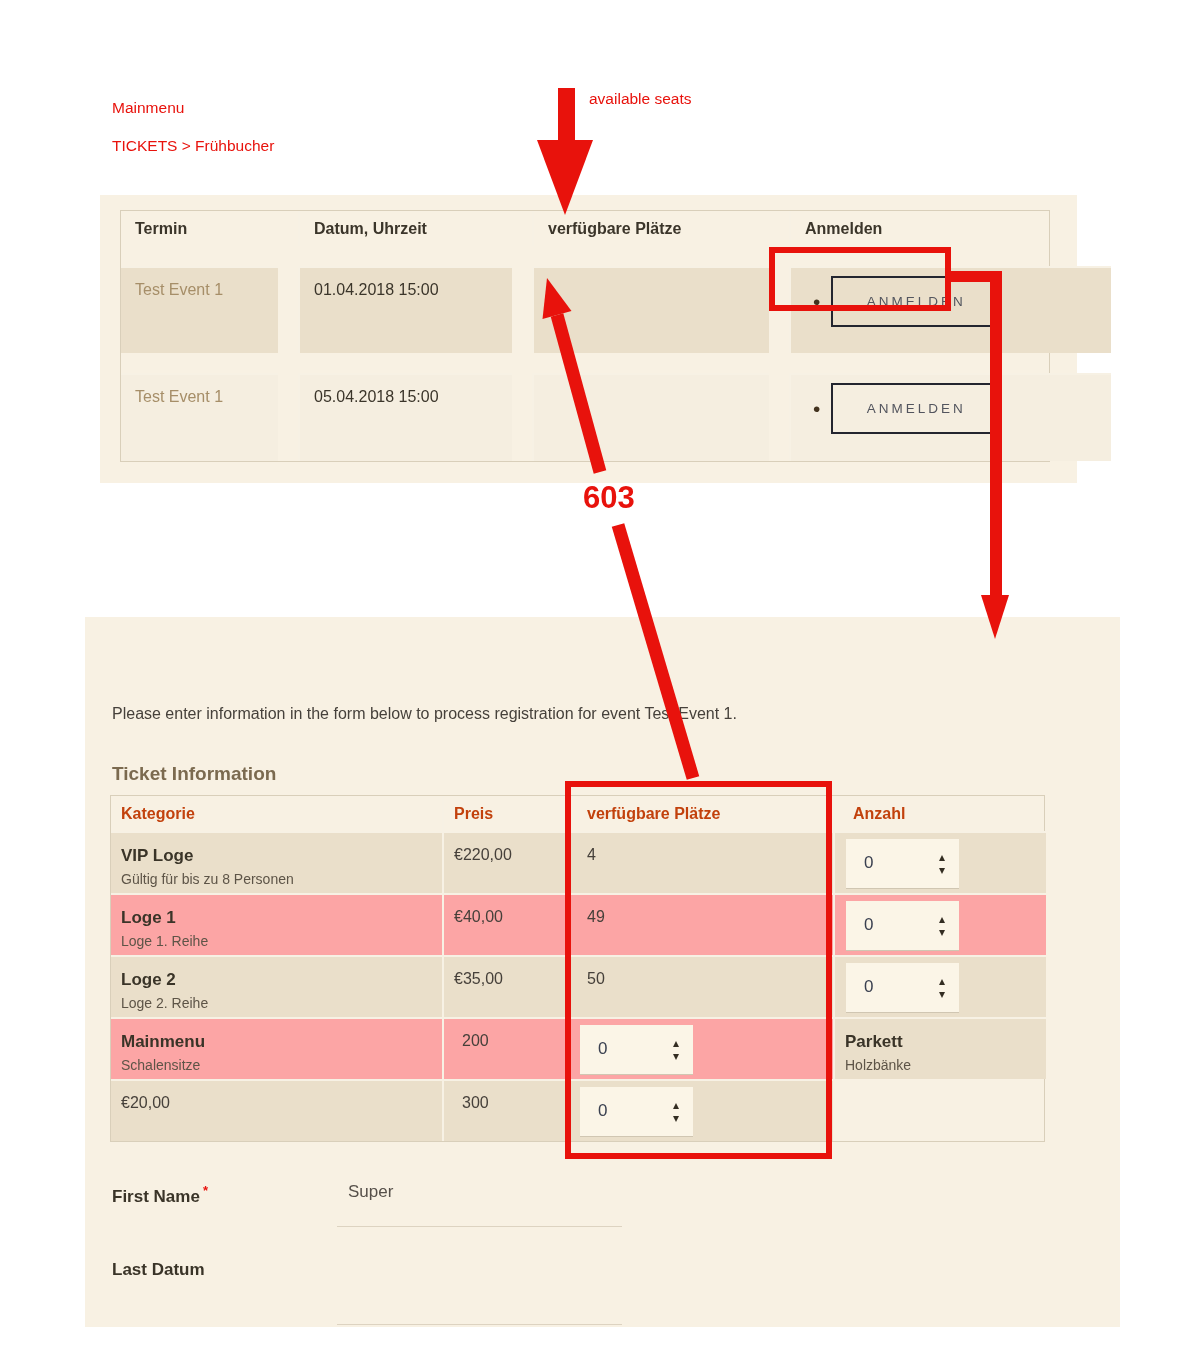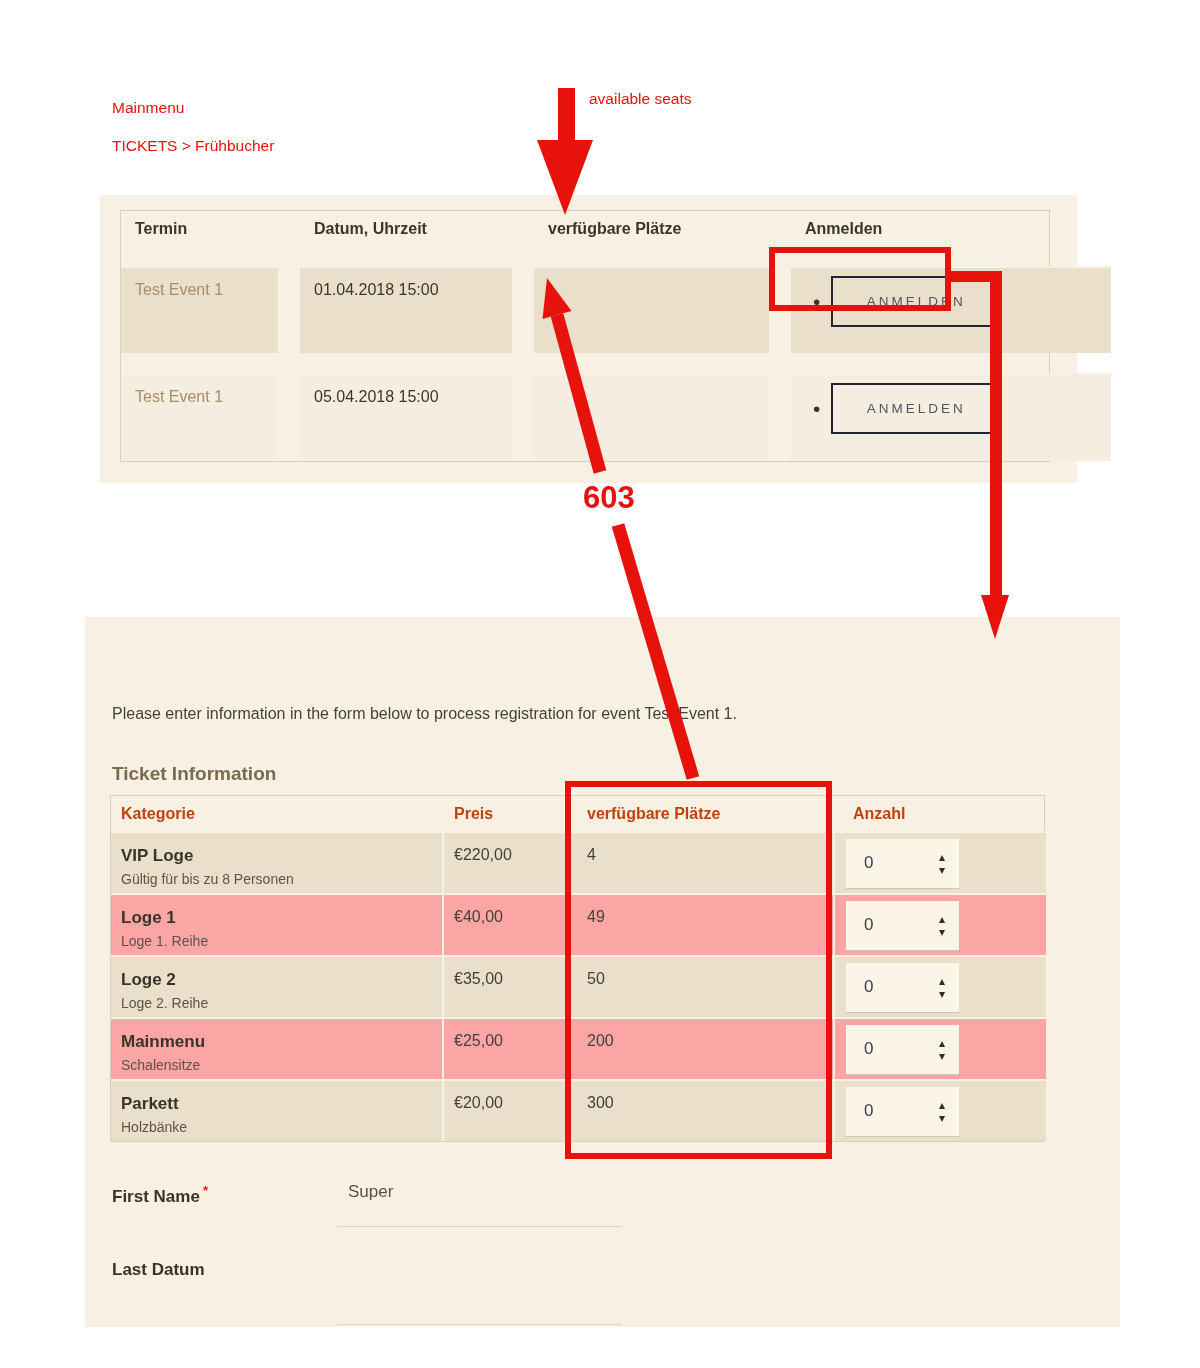--- a/index.html
+++ b/index.html
@@ -184,21 +184,20 @@
             <span>▴</span>
             <span>▾</span>
           </span>
       </div>
     </div>
 
     <div class="tcell trow-light">
       <span class="kat-name">Mainmenu</span>
       <span class="kat-desc">Schalensitze</span>
     </div>
-    <div class="tcell trow-light">€25,00</div>
     <div class="tcell trow-light pad-lg">200</div>
     <div class="tcell trow-light cell-anzahl">
       <div class="stepper" role="spinbutton">
         <span class="stepper-value">0</span>
         <span class="spinner">
             <span>▴</span>
             <span>▾</span>
           </span>
       </div>
     </div>

